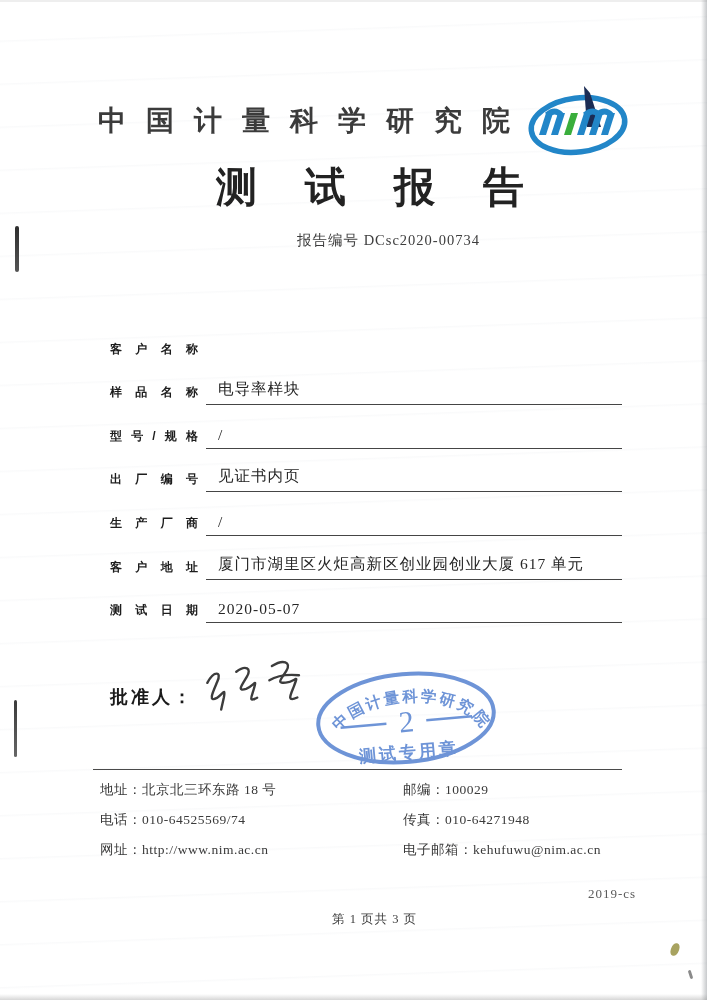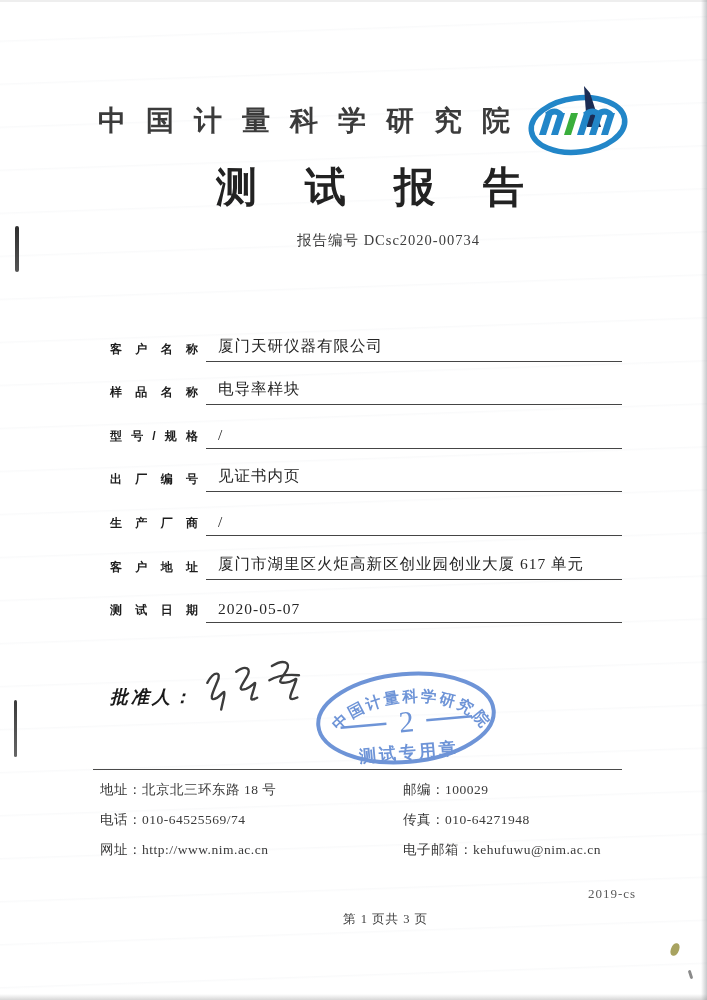--- a/index.html
+++ b/index.html
@@ -52,35 +52,35 @@
   .fvalue {
     flex: 1; margin-left: 8px;
     border-bottom: 1.3px solid #454545;
     font-size: 15.5px; color: #262626;
     padding: 0 0 4px 12px; letter-spacing: 1px; white-space: nowrap;
   }
 
   
   .approve-label {
     position: absolute; left: 110px; top: 685px;
-    font-size: 18px; font-weight: bold; font-style: italic;
+    font-size: 18px; font-weight: bold; 
     color: #1a1a1a; letter-spacing: 3px;
   }
   .signature { position: absolute; left: 198px; top: 656px; width: 112px; height: 62px; transform: rotate(-6deg); }
   .stamp { position: absolute; left: 310px; top: 666px; width: 192px; height: 104px; transform: rotate(-5deg); opacity: 0.88; }
 
   .sep-line { position: absolute; left: 93px; top: 769px; width: 529px; height: 1.3px; background: #4a4a4a; }
 
   
   .footer { position: absolute; left: 100px; top: 781px; width: 530px; font-size: 13.5px; color: #3a3a3a; }
   .footer-row { display: flex; height: 30px; align-items: flex-start; letter-spacing: 0.5px; }
   .fcol-left { width: 303px; }
   .fcol-right { flex: 1; }
   .doc-code { position: absolute; left: 588px; top: 886px; font-size: 13px; color: #5a5a5a; letter-spacing: 1px; font-family: Liberation Serif, serif; }
-  .page-info { position: absolute; left: 332px; top: 911px; font-size: 12.5px; color: #3c3c3c; letter-spacing: 1px; margin-left: 11px; }
+  .page-info { position: absolute; left: 332px; top: 911px; font-size: 12.5px; color: #3c3c3c; letter-spacing: 1px; }
 
   
   .mark-left-1 { position: absolute; left: 15px; top: 226px; width: 4px; height: 46px; background: linear-gradient(#2e2e2e, #555); border-radius: 2px; }
   .mark-left-2 { position: absolute; left: 14px; top: 700px; width: 3px; height: 57px; background: linear-gradient(#3a3a3a, #666); border-radius: 2px; }
   .speck-olive { position: absolute; left: 671px; top: 943px; width: 8px; height: 13px; background: #a8a360; border-radius: 50% 40% 50% 40%; transform: rotate(18deg); }
   .mark-br { position: absolute; left: 689px; top: 970px; width: 3px; height: 9px; background: #8a8a8a; border-radius: 2px; transform: rotate(-18deg); }
   .edge-right { position: absolute; right: 0; top: 0; width: 6px; height: 100%; background: linear-gradient(to right, rgba(130,135,140,0), rgba(130,135,140,0.45)); }
   .edge-bottom { position: absolute; left: 0; bottom: 0; width: 100%; height: 6px; background: linear-gradient(to bottom, rgba(140,140,140,0), rgba(140,140,140,0.35)); }
   .edge-top { position: absolute; left: 0; top: 0; width: 100%; height: 2px; background: rgba(160,160,160,0.18); }
 </style>
@@ -108,21 +108,20 @@
     <path d="M 70,31 Q 78,24 84,31" stroke="#2286c8" stroke-width="6" fill="none"></path>
   </svg>
 
   <div class="report-title">测试报告</div>
 
   <div class="report-no"><span>报告编号</span>&nbsp;<span>DCsc2020-00734</span></div>
 
   <div class="fields">
     <div class="field-row">
       <span class="flabel">客户名称</span>
-      <span class="fvalue">厦门天研仪器有限公司</span>
     </div>
     <div class="field-row">
       <span class="flabel">样品名称</span>
       <span class="fvalue">电导率样块</span>
     </div>
     <div class="field-row">
       <span class="flabel">型号/规格</span>
       <span class="fvalue">/</span>
     </div>
     <div class="field-row">

